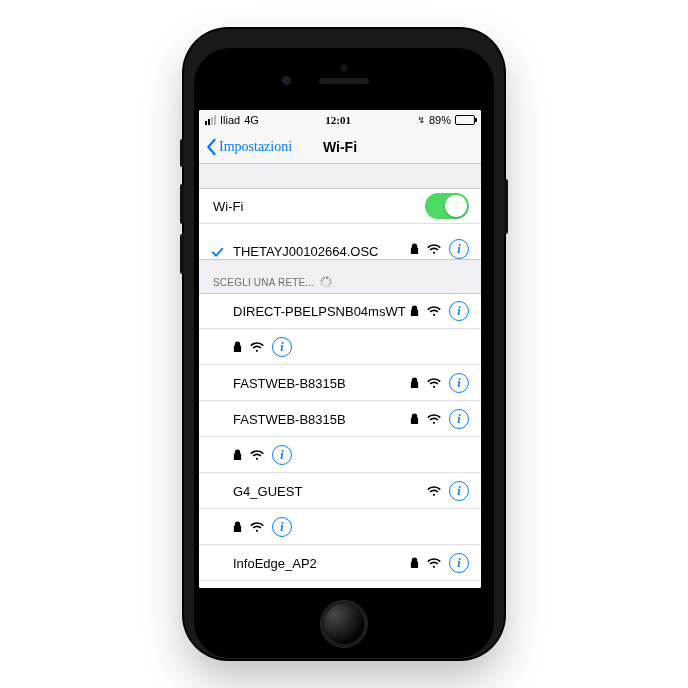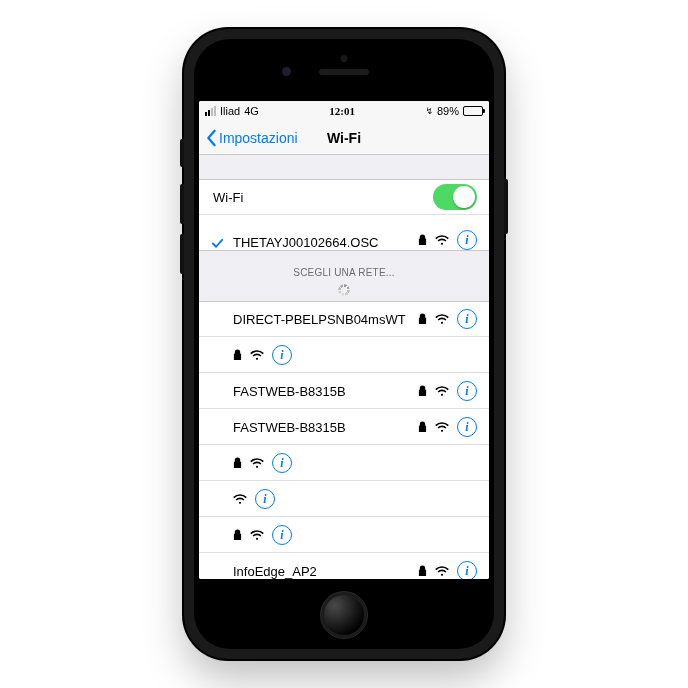--- a/index.html
+++ b/index.html
@@ -31,22 +31,23 @@
   
   .side-btn-l1 { position:absolute; left:-4px; top:110px; width:4px; height:28px; background:#111; border-radius:2px 0 0 2px;}
   .side-btn-l2 { position:absolute; left:-4px; top:155px; width:4px; height:40px; background:#111; border-radius:2px 0 0 2px;}
   .side-btn-l3 { position:absolute; left:-4px; top:205px; width:4px; height:40px; background:#111; border-radius:2px 0 0 2px;}
   .side-btn-r  { position:absolute; right:-4px; top:150px; width:4px; height:55px; background:#111; border-radius:0 2px 2px 0;}
   .bezel {
     width: 100%;
     height: 100%;
     background: #000;
     border-radius: 36px;
-    padding: 62px 5px 70px 5px;
-    position: relative;
+    padding: 62px 13px 70px 5px;
+    position: relative;
+    margin-top: 9px;
   }
   .speaker {
     position: absolute;
     top: 30px; left: 50%; transform: translateX(-50%);
     width: 50px; height: 6px;
     background: #1c1c1c;
     border-radius: 3px;
   }
   .camera {
     position: absolute;
@@ -121,40 +122,40 @@
     align-items: center;
     padding: 0 6px;
     position: relative;
   }
   .back {
     display: flex;
     align-items: center;
     color: #007aff;
     font-size: 14px;
     gap: 2px;
+    font-family: Liberation Serif, serif;
   }
   .back svg { width: 12px; height: 18px; }
   .nav-title {
     position: absolute;
     left: 50%; transform: translateX(-50%);
     font-weight: 600;
     font-size: 14px;
   }
   .content { flex: 1; overflow: hidden; }
   .group-spacer { height: 24px; }
   .group-header {
     font-size: 10px;
     color: #6d6d72;
     padding: 16px 14px 5px 14px;
     letter-spacing: .2px;
     text-transform: uppercase;
     display: flex;
     align-items: center;
     gap: 6px;
-    flex-direction: column;
   }
   .spinner {
     width: 12px; height: 12px;
     border-radius: 50%;
     position: relative;
   }
   .spinner::before {
     content:"";
     position:absolute; inset:0;
     background:
@@ -374,20 +375,21 @@
                 </span>
                 <span class="wifi">
                   <svg viewBox="0 0 16 12">
                     <path d="M8 11 a1.2 1.2 0 1 0 0-2.4 a1.2 1.2 0 0 0 0 2.4z M4.2 7.2 a5.5 5.5 0 0 1 7.6 0 l1.3-1.3 a7.3 7.3 0 0 0-10.2 0z M1.5 4.5 a9.3 9.3 0 0 1 13 0 L15.8 3.2 a11.1 11.1 0 0 0-15.6 0z"></path>
                   </svg>
                 </span>
                 <div class="info">i</div>
               </div>
             </div>
             <div class="cell">
+              <span class="label">G4_GUEST</span>
               <div class="acc">
                 <span class="wifi">
                   <svg viewBox="0 0 16 12">
                     <path d="M8 11 a1.2 1.2 0 1 0 0-2.4 a1.2 1.2 0 0 0 0 2.4z M4.2 7.2 a5.5 5.5 0 0 1 7.6 0 l1.3-1.3 a7.3 7.3 0 0 0-10.2 0z M1.5 4.5 a9.3 9.3 0 0 1 13 0 L15.8 3.2 a11.1 11.1 0 0 0-15.6 0z"></path>
                   </svg>
                 </span>
                 <div class="info">i</div>
               </div>
             </div>
             <div class="cell">

